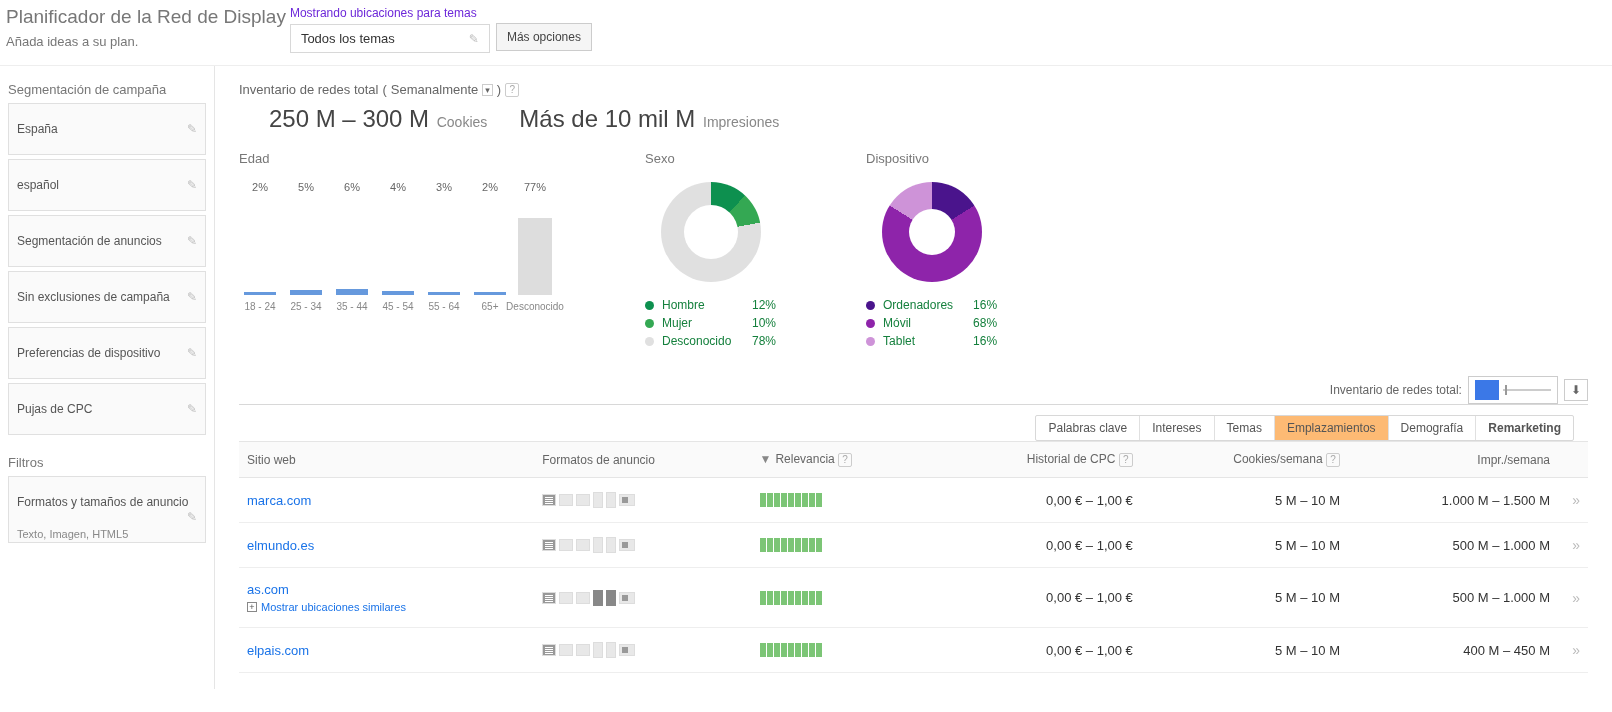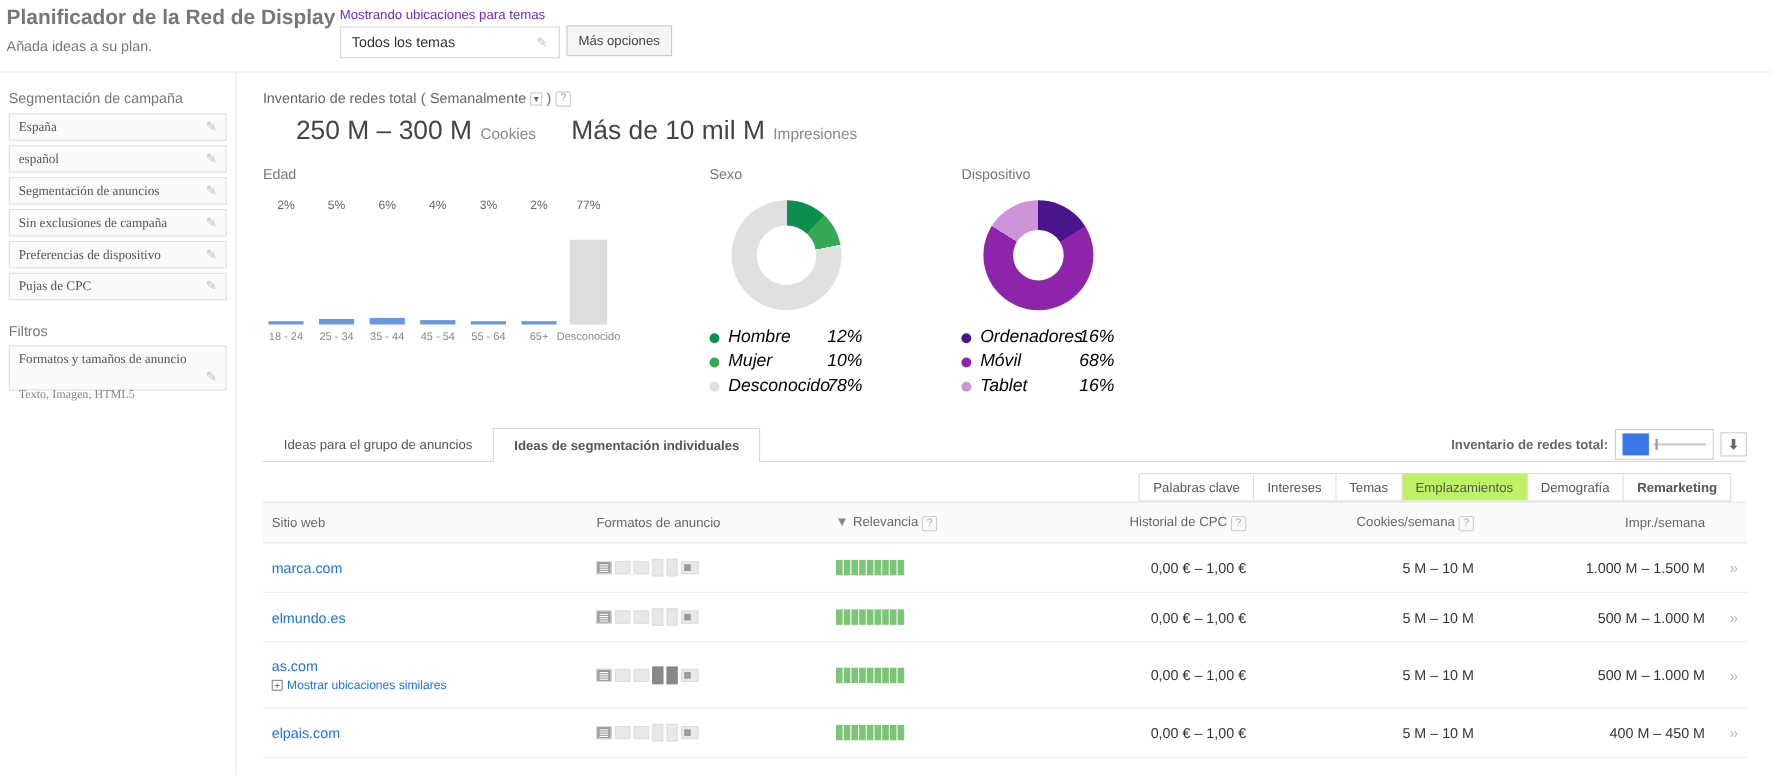--- a/index.html
+++ b/index.html
@@ -1,32 +1,32 @@
 <!DOCTYPE html>
 <html><head>
 <meta charset="utf-8">
 <style>
   * { box-sizing: border-box; margin: 0; padding: 0; }
   body { font-family: Arial, sans-serif; font-size: 13px; color: #333; background: #fff; width: 1612px; }
   
   
   .header { display: flex; align-items: flex-start; padding: 6px 0 0 6px; gap: 4px; }
   .header-left { }
-  .page-title { font-size: 19px; color: #777; font-weight: bold; }
+  .page-title { font-size: 19px; color: #777; font-weight: normal; }
   .page-subtitle { font-size: 13px; color: #777; margin-top: 6px; }
   .topic-area { font-size: 12px; color: #6d28d9; }
   .topic-select { display: inline-flex; align-items: center; border: 1px solid #d8d8d8; background: #fff; padding: 6px 10px; margin-top: 4px; margin-right: 6px; width: 200px; justify-content: space-between; }
   .btn { display: inline-block; border: 1px solid #ccc; background: #f5f5f5; padding: 6px 10px; font-size: 12px; color: #444; cursor: pointer; }
   .pencil { color: #bbb; font-size: 12px; }
   
   
   .layout { display: flex; border-top: 1px solid #eee; margin-top: 12px; }
   .sidebar { width: 215px; border-right: 1px solid #e5e5e5; padding: 16px 8px; }
   .side-heading { font-size: 13px; color: #777; margin-bottom: 6px; }
-  .side-item { display: flex; align-items: center; justify-content: space-between; border: 1px solid #e0e0e0; background: #fafafa; padding: 4px 8px; margin-bottom: 4px; font-size: 12px; color: #555; font-family: Liberation Serif, serif; }
+  .side-item { display: flex; align-items: center; justify-content: space-between; border: 1px solid #e0e0e0; background: #fafafa; padding: 18px 8px; margin-bottom: 4px; font-size: 12px; color: #555; }
   .side-item-multi { flex-direction: column; align-items: flex-start; }
   .side-item-multi .pencil { align-self: flex-end; margin-top: -30px; }
   .side-sub { font-size: 11px; color: #888; margin-top: 19px; }
   
   .main { flex: 1; padding: 16px 24px; }
   
   .inv-header { font-size: 13px; color: #666; margin-bottom: 8px; display: flex; align-items: center; gap: 4px; }
   .dd-caret { border: 1px solid #ccc; padding: 0 2px; font-size: 9px; }
   .help { display: inline-block; width: 14px; height: 14px; border: 1px solid #ccc; color: #aaa; font-size: 10px; text-align: center; line-height: 12px; border-radius: 2px; }
   
@@ -50,42 +50,42 @@
   .age-big { width: 40px; }
   .age-big .age-bar { width: 34px; }
   
   
   .donut-wrap { display: flex; flex-direction: column; align-items: flex-start; }
   .donut { width: 100px; height: 100px; border-radius: 50%; position: relative; margin: 0 auto 16px auto; }
   .donut-hole { position: absolute; width: 54px; height: 54px; background: #fff; border-radius: 50%; top: 23px; left: 23px; }
   .sex-donut { background: conic-gradient(#0d904f 0deg 43deg, #34a853 43deg 79deg, #e0e0e0 79deg 360deg); }
   .dev-donut { background: conic-gradient(#4a148c 0deg 58deg, #8e24aa 58deg 302deg, #ce93d8 302deg 360deg); }
   .dev-donut .donut-hole { width: 46px; height: 46px; top: 27px; left: 27px; }
-  .legend { font-size: 16px; color: #000000; font-style: italic; }
+  .legend { font-size: 12px; color: #15803d; }
   .legend-row { display: flex; align-items: center; gap: 8px; margin-bottom: 4px; }
   .legend-row .dot { width: 9px; height: 9px; border-radius: 50%; }
   .legend-row .lbl { width: 82px; }
   
   
   .tabs { display: flex; border-bottom: 1px solid #d8d8d8; margin-top: 24px; align-items: center;}
   .tab { padding: 8px 18px; font-size: 12px; color: #555; border: 1px solid transparent; border-bottom: none; cursor: pointer; }
   .tab.active { border-color: #d8d8d8; background: #fff; font-weight: bold; position: relative; top: 1px; }
-  .tabs-right { margin-left: auto; display: flex; align-items: center; gap: 6px; font-size: 12px; color: #666; font-weight: bold; }
+  .tabs-right { margin-left: auto; display: flex; align-items: center; gap: 6px; font-size: 12px; color: #666; }
   .blue-square { width: 24px; height: 20px; background: #3b78e7; }
   .slider-line { width: 48px; height: 2px; background: #ccc; position: relative; display: inline-block; }
   .slider-line::before { content:''; position:absolute; left:2px; top:-4px; width:2px; height:10px; background:#999; }
   .slider-bar { display:inline-flex; align-items:center; border:1px solid #ccc; padding:3px 6px; gap:4px;}
   .dl-btn { border:1px solid #ccc; padding:3px 6px; }
   
   
   .pills { display: flex; gap: 12px; margin-top: 10px; justify-content: flex-end; }
   .pill-group { display: flex; border: 1px solid #d8d8d8; border-radius: 2px; overflow: hidden; margin-right: 14px; }
   .pill { padding: 5px 12px; font-size: 12px; color: #555; border-right: 1px solid #e0e0e0; cursor: pointer; }
   .pill:last-child { border-right: none; font-weight: bold; }
-  .pill.active { background: #bef264; }
+  .pill.active { background: #fdba74; }
   
   
   .tbl-controls { display: flex; justify-content: flex-end; gap: 8px; margin: 16px 0 8px 0; }
   
   
   table { width: 100%; border-collapse: collapse; }
   th { text-align: left; font-weight: normal; font-size: 12px; color: #666; padding: 10px 8px; border-top: 1px solid #e5e5e5; border-bottom: 1px solid #e5e5e5; background: #fafafa; }
   th.right, td.right { text-align: right; }
   td { padding: 14px 8px; border-bottom: 1px solid #eee; font-size: 13px; vertical-align: middle; }
   td a { color: #1a73e8; text-decoration: none; font-size: 13px; }
@@ -290,24 +290,20 @@
                 <span class="dot" style="background:#ce93d8"></span>
                 <span class="lbl">Tablet</span>
                 <span>16%</span>
               </div>
             </div>
         </div>
       </div>
     </div>
 
     <div class="tabs">
-      <div id="tabs-slot" style="display:flex">
-          <div class="tab">Ideas para el grupo de anuncios</div>
-          <div class="tab active">Ideas de segmentación individuales</div>
-        </div>
       <div class="tabs-right">
         <span>Inventario de redes total:</span>
         <span class="slider-bar">
           <span class="blue-square"></span>
             <span class="slider-line"></span>
         </span>
         <span class="dl-btn">⬇</span>
       </div>
     </div>
 

